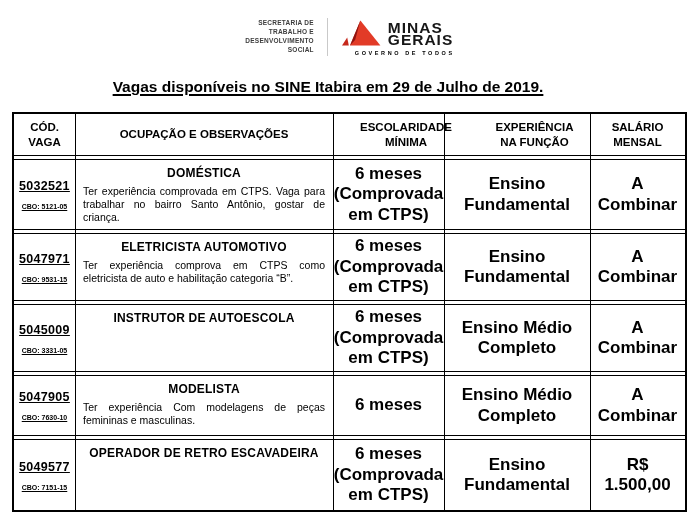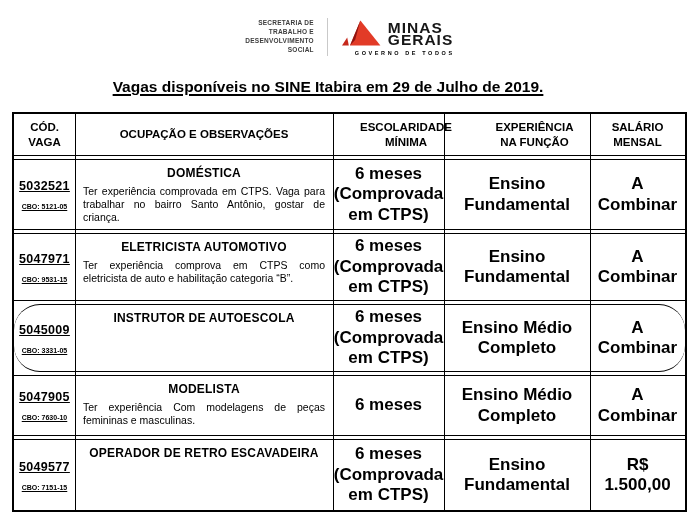--- a/index.html
+++ b/index.html
@@ -143,21 +143,21 @@
     <div class="cell c2">
       <div class="occ-title">ELETRICISTA AUTOMOTIVO</div>
       <div class="occ-obs">Ter experiência comprova em CTPS como eletricista de auto e habilitação categoria “B”.</div>
     </div>
     <div class="cell c3 center pre">6 meses
 (Comprovada
 em CTPS)</div>
     <div class="cell c4 center pre">Ensino Fundamental</div>
     <div class="cell c5 center">A Combinar</div>
   </div>
-      <div class="vrow" style="min-height: 68px; border-radius: 26px;">
+      <div class="vrow" style="min-height: 68px;">
     <div class="cell c1">
       <div class="code">5045009</div>
       <div class="cbo">CBO: 3331-05</div>
     </div>
     <div class="cell c2">
       <div class="occ-title">INSTRUTOR DE AUTOESCOLA</div>
     </div>
     <div class="cell c3 center pre">6 meses
 (Comprovada
 em CTPS)</div>

